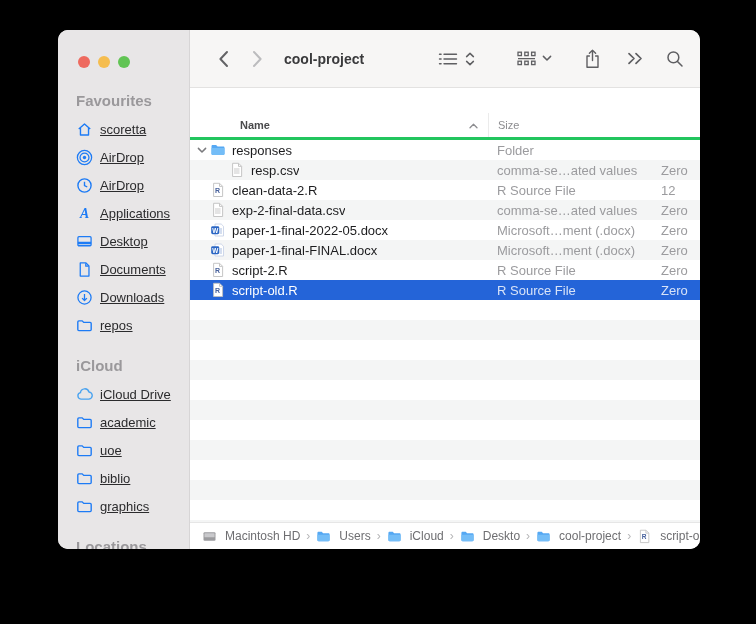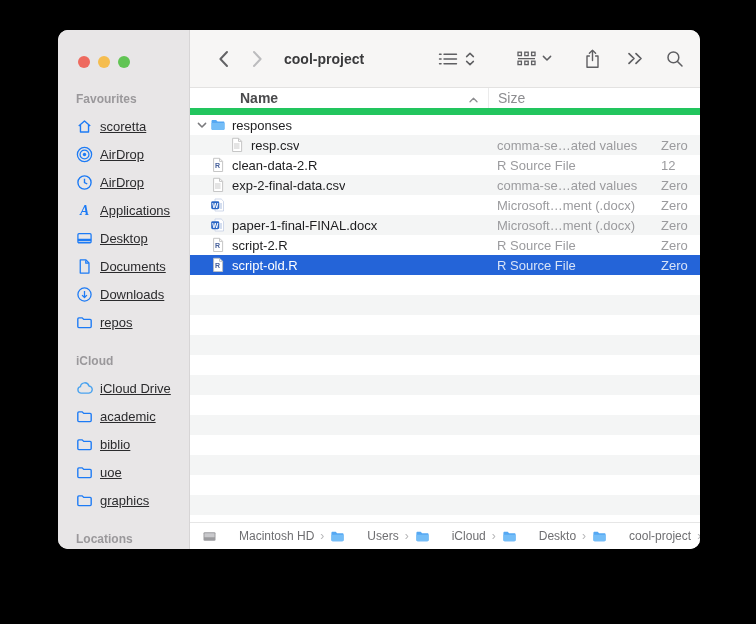--- a/index.html
+++ b/index.html
@@ -15,21 +15,21 @@
     width:132px; flex:0 0 132px; background:#e8e6e7; padding:26px 10px 0 16px;
     border-right:1px solid rgba(0,0,0,0.07); overflow:hidden;
   }
   .traffic{ display:flex; gap:8px; margin-left:4px; }
   .light{ width:12px; height:12px; border-radius:50%; }
   .light.red{ background:#ee6a5f; }
   .light.yellow{ background:#f5bd4f; }
   .light.green{ background:#61c454; }
 
   .side-section-label{
-    font-size:12px; font-weight:700; color:#9a989b; margin-top:24px; margin-bottom:6px; margin-left:2px;
+    font-size:15px; font-weight:700; color:#9a989b; margin-top:24px; margin-bottom:6px; margin-left:2px;
   }
   .side-item{
     display:flex; align-items:center; gap:7px; height:28px; font-size:13px; color:#2b2b2d;
     border-radius:5px; padding-left:2px; white-space:nowrap;text-decoration:underline;
   }
   .side-item .sicon{ width:17px; height:17px; flex:0 0 17px; display:flex; align-items:center; justify-content:center; }
   .sicon svg{ width:17px; height:17px; }
 
   
   .main{ flex:1; display:flex; flex-direction:column; min-width:0; }
@@ -39,21 +39,21 @@
     display:flex; align-items:center; padding:0 16px 0 22px;
   }
   .navbtn{ width:22px; height:24px; display:flex; align-items:center; justify-content:center; }
   .win-title{ font-size:14px; font-weight:700; color:#3a3a3c; margin-left:16px; }
   .tb-right{ margin-left:auto; display:flex; align-items:center; }
   .tbicon{ display:flex; align-items:center; justify-content:center; height:26px; }
 
   
   .colheaders{
     height:27px; flex:0 0 27px; display:grid; grid-template-columns:298px 160px 1fr;
-    align-items:center; font-size:14px; color:#8d8d90; border-bottom:7px solid #22c55e; background:#fff;
+    align-items:center; font-size:11px; color:#8d8d90; border-bottom:3px solid #22c55e; background:#fff;margin-top:25px;
   }
   .colheaders .hname{ padding-left:50px; font-weight:700; color:#4a4a4c; display:flex; align-items:center; }
   .sortcaret{ margin-left:auto; margin-right:10px; }
   .hkind,.hsize{ border-left:1px solid #ebebeb; height:100%; display:flex; align-items:center; padding-left:9px; }
 
   
   .rows{ flex:1; background:#fff; overflow:hidden; }
   .row{
     height:20px; display:grid; grid-template-columns:298px 160px 1fr; align-items:center;
     font-size:13px; color:#1d1d1f;
@@ -69,21 +69,21 @@
   .kind,.size{ color:#9b9b9e; white-space:nowrap; }
   .kind{ padding-left:9px; }
   .size{ padding-left:13px; }
 
   
   .pathbar{
     height:27px; flex:0 0 27px; border-top:1px solid #e6e6e6; background:#fff;
     display:flex; align-items:center; padding:0 8px 0 12px; font-size:12px; color:#6e6e71;
     white-space:nowrap; overflow:hidden;
   }
-  .crumb{ display:flex; align-items:center; gap:22px; }
+  .crumb{ display:flex; align-items:center; gap:8px; }
   .crumb .picon{ width:15px; height:15px; display:flex; align-items:center; justify-content:center; }
   .crumb-sep{ color:#b6b6b8; margin:0 6px; font-size:12px; }
 </style>
 </head>
 <body>
 
 <svg width="0" height="0" style="position:absolute">
   <defs>
     <g id="def-folder-list">
       <path d="M1.5 4.2c0-.7.5-1.2 1.2-1.2h3.4l1.5 1.6h5.7c.7 0 1.2.5 1.2 1.2v6c0 .7-.5 1.2-1.2 1.2H2.7c-.7 0-1.2-.5-1.2-1.2z" fill="#55a8f3"></path>
@@ -199,29 +199,29 @@
           </svg>
         </span>
       <span>academic</span>
     </div>
     <div class="side-item">
       <span class="sicon">
           <svg viewBox="0 0 16 16">
             <use href="#def-folder-line"></use>
           </svg>
         </span>
-      <span>biblio</span>
+      <span>uoe</span>
     </div>
     <div class="side-item">
       <span class="sicon">
           <svg viewBox="0 0 16 16">
             <use href="#def-folder-line"></use>
           </svg>
         </span>
-      <span>uoe</span>
+      <span>biblio</span>
     </div>
     <div class="side-item">
       <span class="sicon">
           <svg viewBox="0 0 16 16">
             <use href="#def-folder-line"></use>
           </svg>
         </span>
       <span>graphics</span>
     </div>
 
@@ -320,20 +320,21 @@
                 <path d="M1.4 1.4 5 5l3.6-3.6"></path>
               </svg>
           </span>
           <span class="ficon">
               <svg viewBox="0 0 16 16" width="16" height="16">
                 <use href="#def-folder-list"></use>
               </svg>
             </span>
           <span class="fname">responses</span>
         </div>
+        <div class="kind">Folder</div>
         <div class="size"></div>
       </div>
 
       <div class="row">
         <div class="ncell indent1">
           <span class="chev-slot"></span>
           <span class="ficon">
               <svg viewBox="0 0 16 16" width="16" height="16">
                 <use href="#def-page"></use>
                 <path d="M5 7h5.5M5 9h5.5M5 11h5.5" stroke="#c3c3c3" stroke-width="0.9"></path>
@@ -379,20 +380,21 @@
         <div class="ncell">
           <span class="chev-slot"></span>
           <span class="ficon">
               <svg viewBox="0 0 16 16" width="16" height="16">
                 <path d="M5 2h6.2l2.3 2.3V14H5z" fill="#fff" stroke="#c9d4e8" stroke-width="0.9"></path>
                 <path d="M9.5 7h2.5M9.5 9h2.5M9.5 11h2.5" stroke="#9fb6dd" stroke-width="0.9"></path>
                 <rect x="1.2" y="4.2" width="8" height="8" rx="1.4" fill="#2a66c4"></rect>
                 <text x="5.2" y="10.7" font-size="6.4" font-weight="700" text-anchor="middle" fill="#fff" font-family="Liberation Sans, sans-serif">W</text>
               </svg>
             </span>
+          <span class="fname">paper-1-final-2022-05.docx</span>
         </div>
         <div class="kind">Microsoft…ment (.docx)</div>
         <div class="size">Zero</div>
       </div>
 
       <div class="row">
         <div class="ncell">
           <span class="chev-slot"></span>
           <span class="ficon">
               <svg viewBox="0 0 16 16" width="16" height="16">

